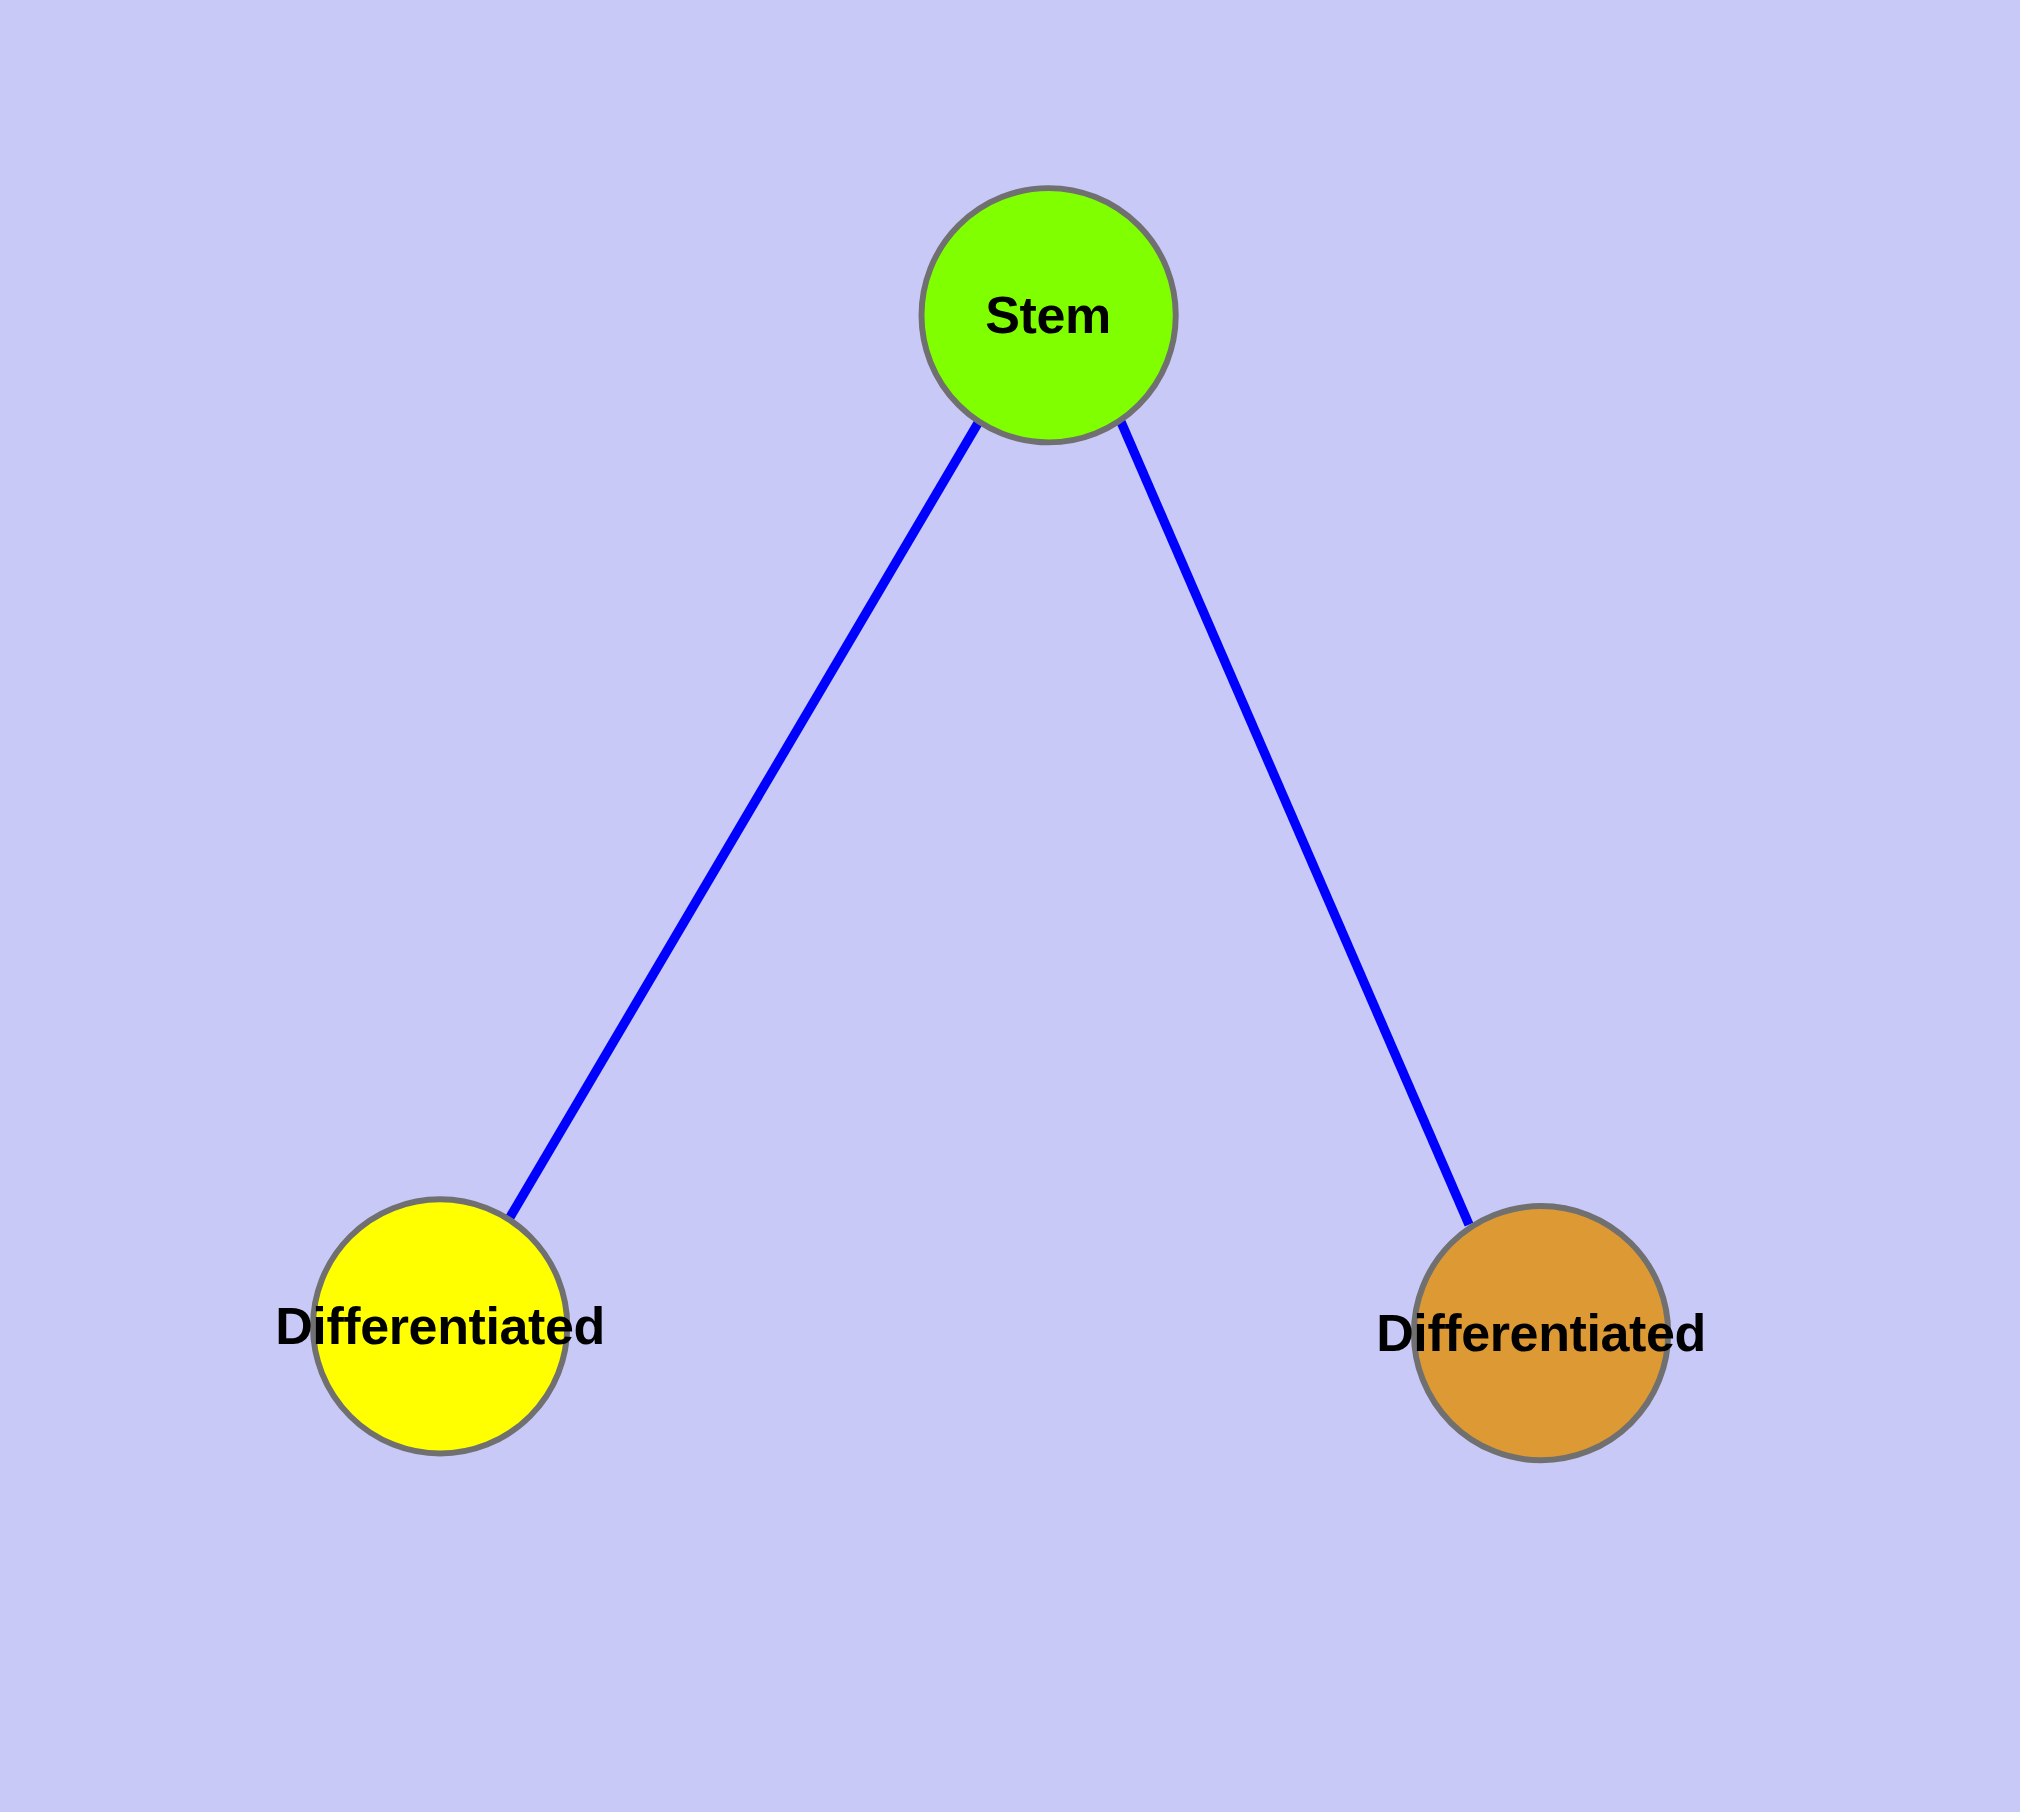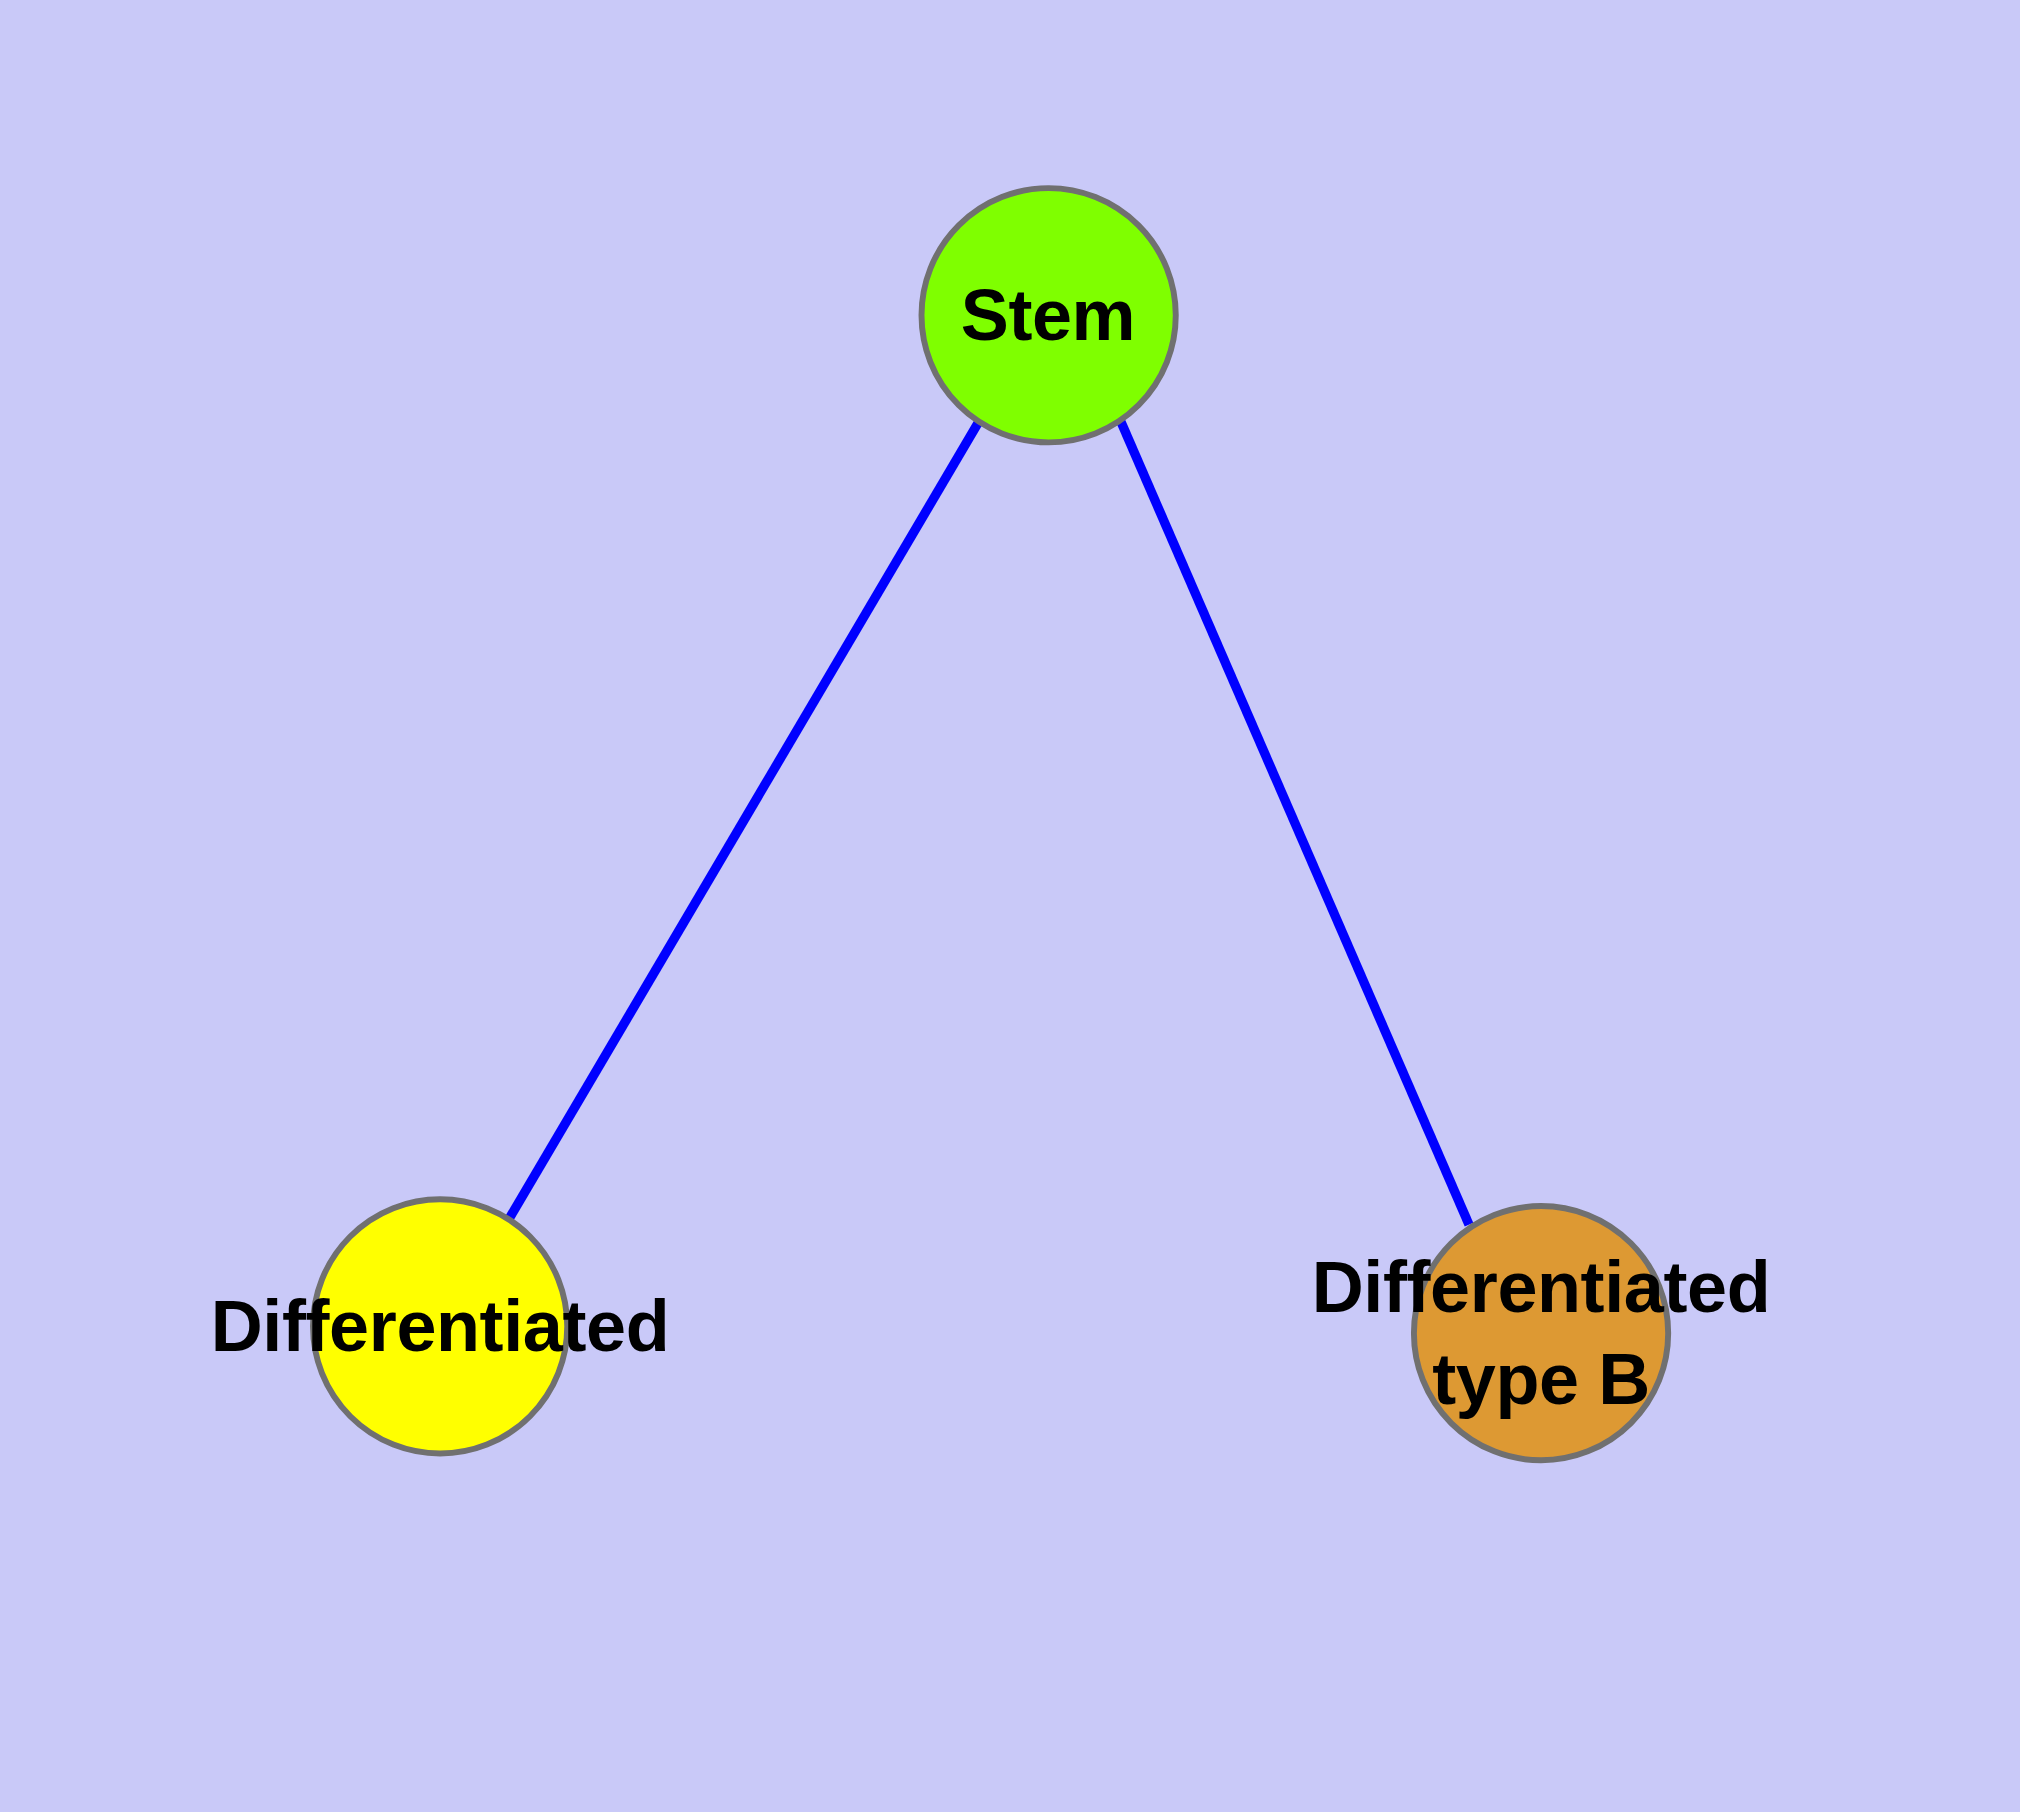--- a/index.html
+++ b/index.html
@@ -25,21 +25,21 @@
     position: absolute;
     left: 0;
     top: 0;
     width: 2021px;
     height: 1812px;
   }
   .node-label {
     position: absolute;
     text-align: center;
     font-weight: bold;
-    font-size: 72px;
+    font-size: 52px;
     line-height: 92px;
     color: #000000;
     white-space: pre;
     transform: translate(-50%, -50%);
     letter-spacing: -0.4px;
     pointer-events: none;
   }
 </style>
 </head>
 <body>
@@ -56,17 +56,17 @@
     <g id="nodes-group">
         <circle cx="1237" cy="372" r="150" fill="#7fff00" stroke="#707070" stroke-width="7"></circle>
         <circle cx="519" cy="1565" r="150" fill="#ffff00" stroke="#707070" stroke-width="7"></circle>
         <circle cx="1818" cy="1573" r="150" fill="#dd9933" stroke="#707070" stroke-width="7"></circle>
       </g>
   </svg>
 
   <div id="labels-layer">
       <div class="node-label" style="left: 1048px; top: 315px;"><div>Stem</div></div>
       <div class="node-label" style="left: 440px; top: 1326px;"><div>Differentiated</div></div>
-      <div class="node-label" style="left: 1541px; top: 1333px;"><div>Differentiated</div><div>type B</div></div>
+      <div class="node-label" style="left: 1541px; top: 1333px;"><div>Differentiated</div></div>
     </div>
 
 </div>
 
 
 </body></html>

